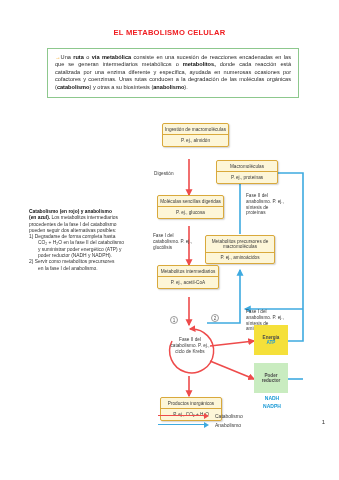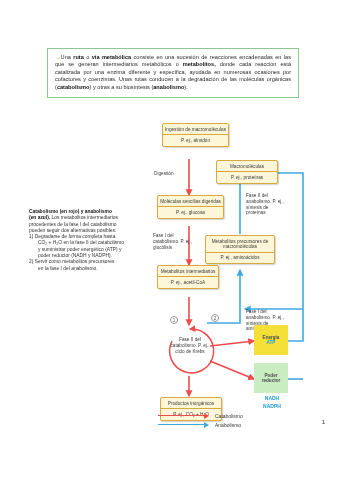--- a/index.html
+++ b/index.html
@@ -88,20 +88,21 @@
 
   .pageno{position:absolute;right:14px;bottom:55px;font-size:6px;color:#333;}
 
   svg.arrows{position:absolute;left:0;top:0;width:189px;height:367px;overflow:visible;}
 </style>
 </head>
 <body>
 
 <div class="page">
 
+  <div class="title">EL METABOLISMO CELULAR</div>
 
   <div class="intro">
     <p><span class="arrow-glyph">→</span><span>Una </span><b>ruta</b><span> o </span><b>vía metabólica</b><span> consiste en una sucesión de reacciones encadenadas en las que se generan intermediarios metabólicos o </span><b>metabolitos,</b><span> donde cada reacción está catalizada por una enzima diferente y específica, ayudada en numerosas ocasiones por cofactores y coenzimas. Unas rutas conducen a la degradación de las moléculas orgánicas (</span><b>catabolismo</b><span>) y otras a su biosíntesis (</span><b>anabolismo</b><span>).</span></p>
   </div>
 
   <div class="sidebar">
     <p><b class="head">Catabolismo (en rojo) y anabolismo</b></p>
     <p><b class="head">(en azul).</b><span> Los metabolitos intermediarios</span></p>
     <p>procedentes de la fase I del catabolismo</p>
     <p>pueden seguir dos alternativas posibles:</p>

